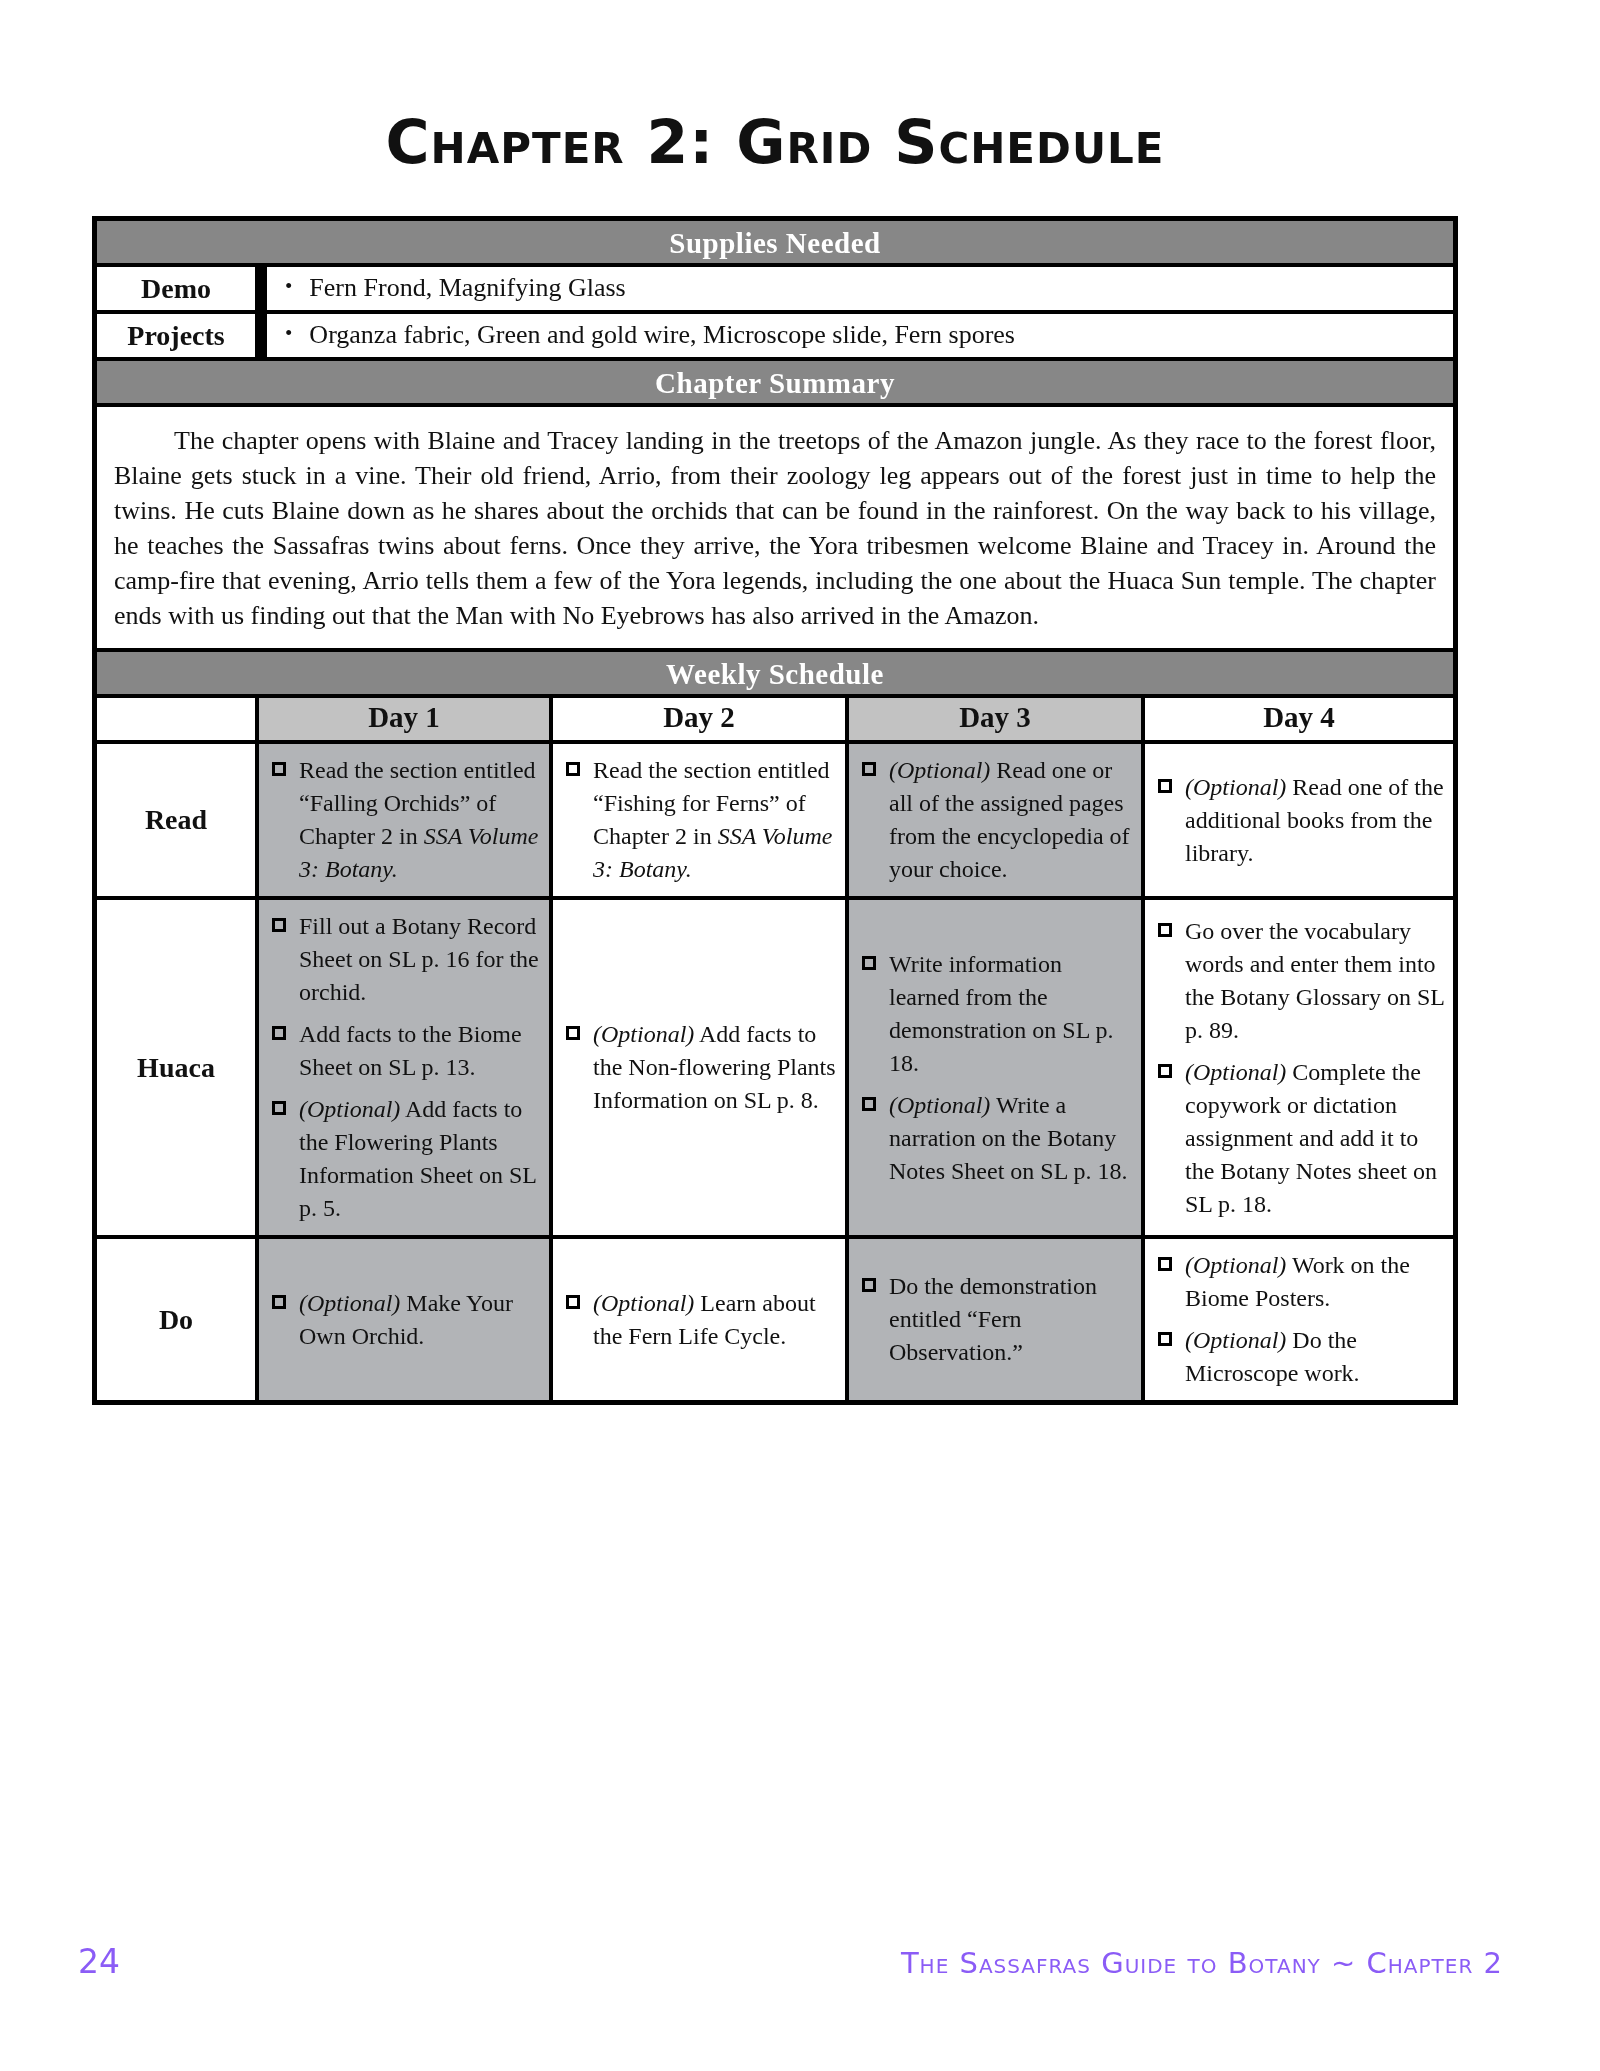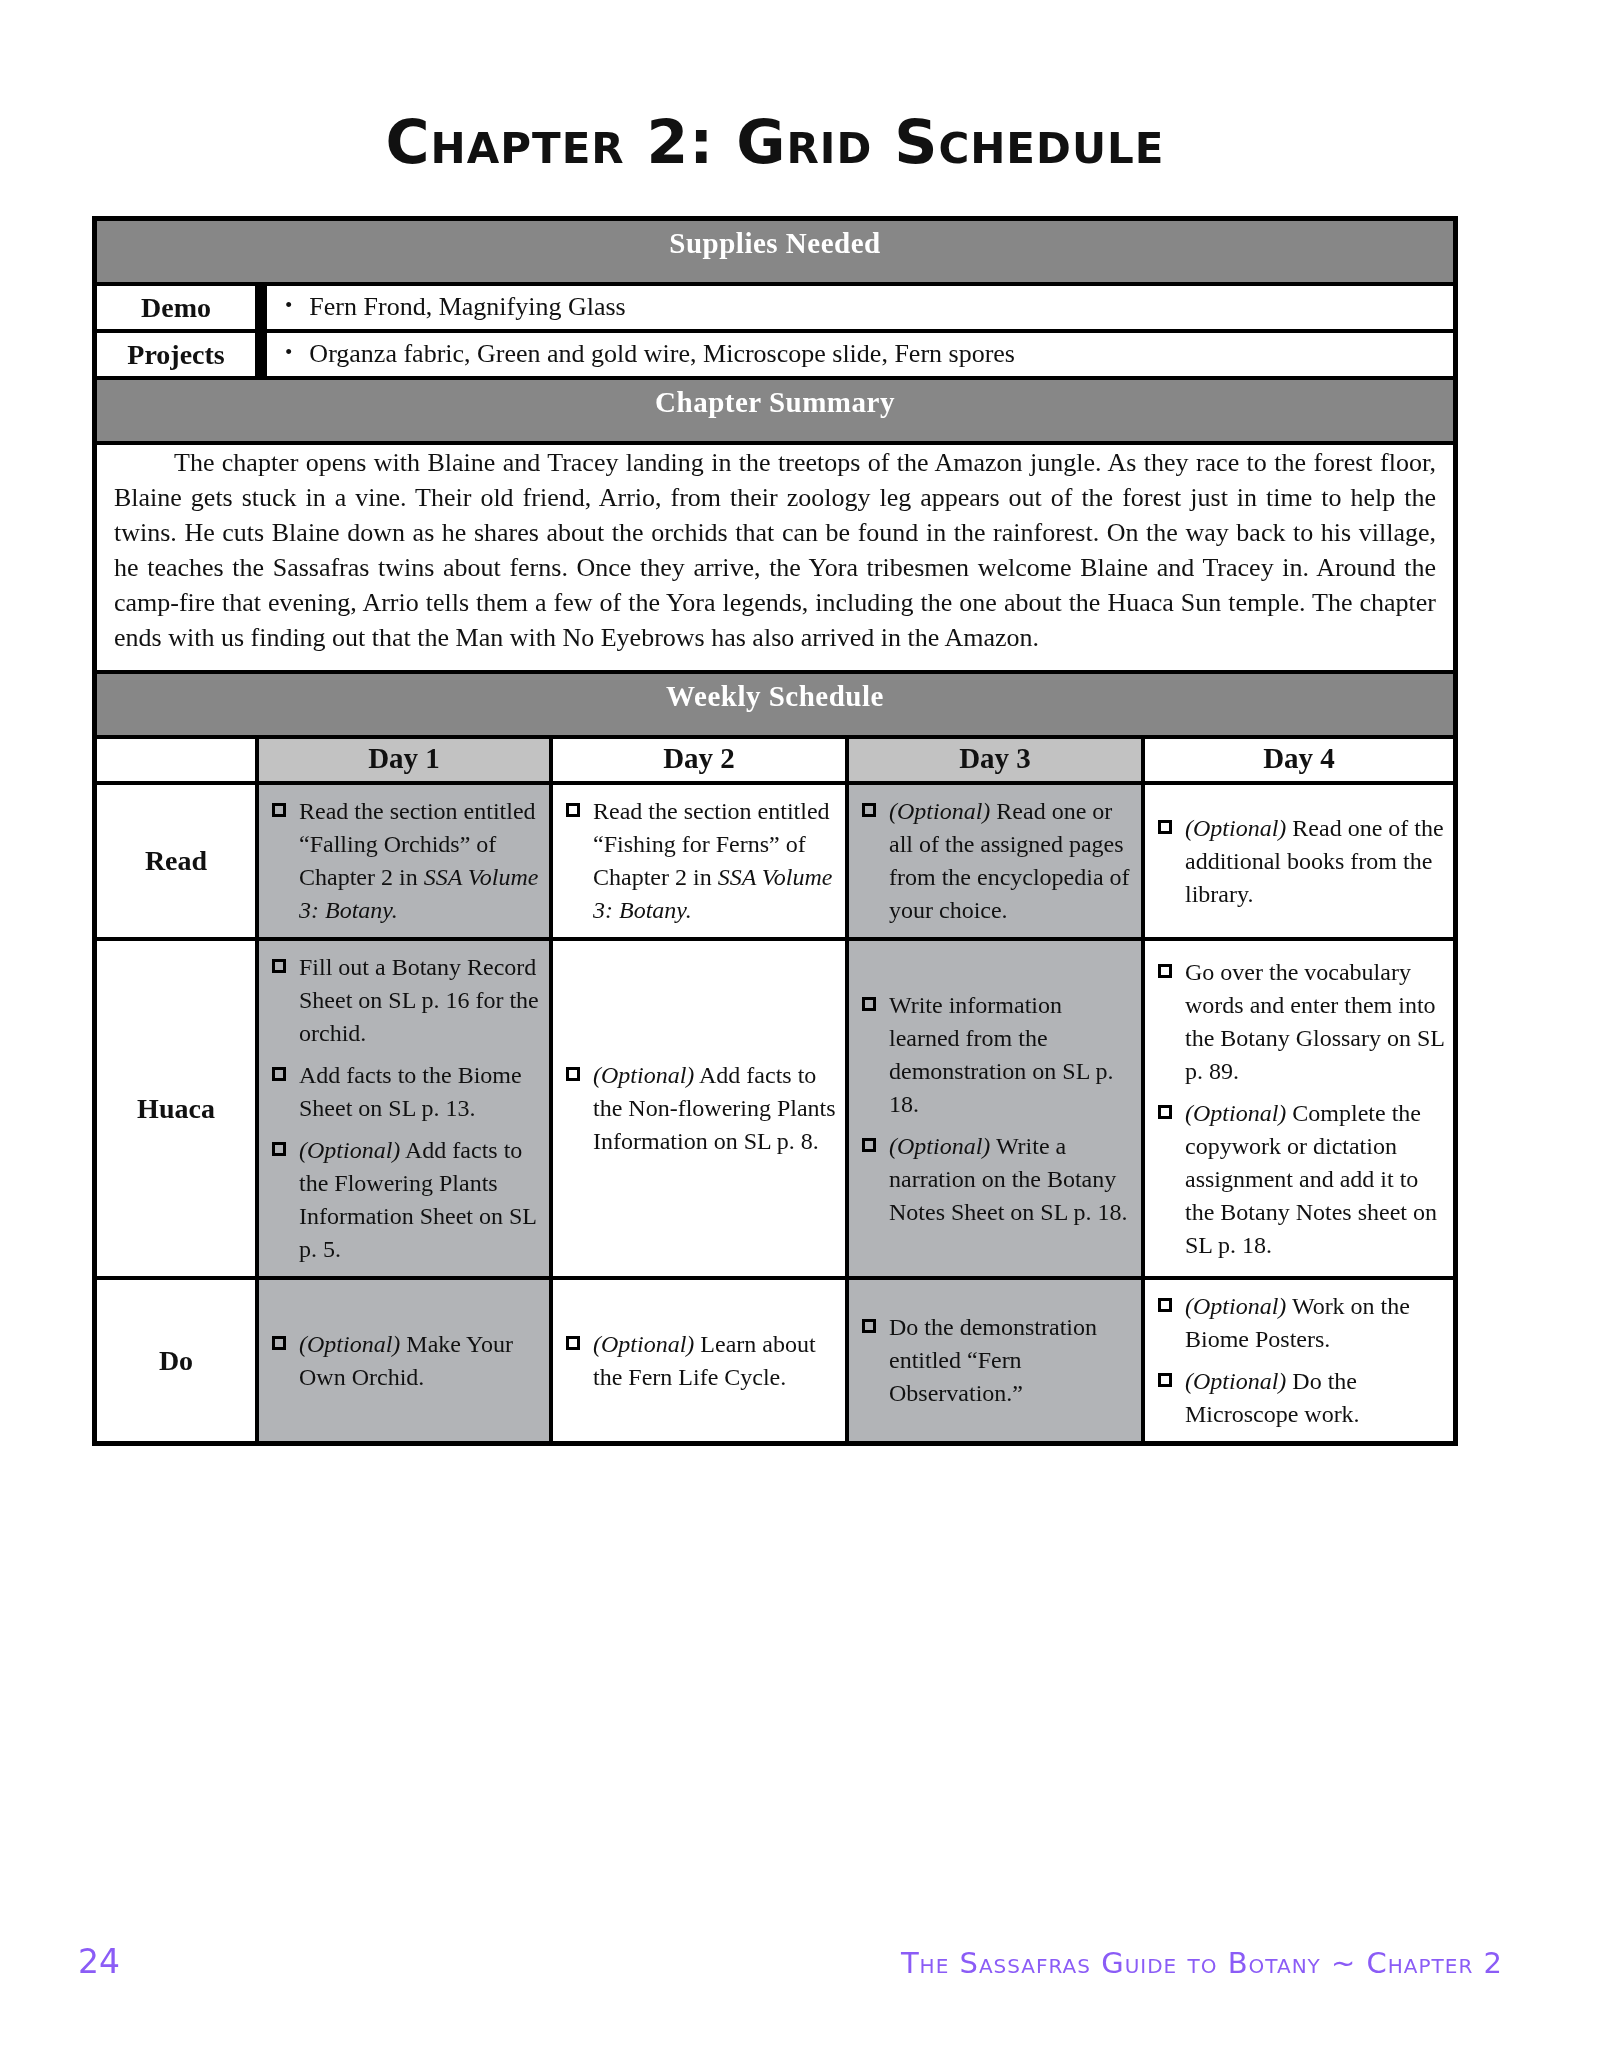--- a/index.html
+++ b/index.html
@@ -33,21 +33,21 @@
     gap: 4px;
   }
   .contents { display: contents; }
   .bar {
     background: var(--bar-gray, #878787);
     color: #fff;
     text-align: center;
     font-weight: bold;
     font-size: 29px;
     letter-spacing: 0.5px;
-    padding: 6px 0 22px;
+    padding: 6px 0 3px;
   }
   .srow {
     display: grid;
     grid-template-columns: 158px 1fr;
     gap: 12px;
     background: #000;
   }
   .day-header-row, .wrow {
     display: grid;
     grid-template-columns: 158px 290px 292px 292px 1fr;
@@ -64,21 +64,21 @@
     font-size: 26px;
     padding: 6px 10px 7px 18px;
   }
   .bullet { font-size: 21px; margin-right: 17px; position: relative; top: -2px; }
   .summary {
     background: #fff;
     font-size: 26px;
     line-height: 35px;
     text-align: justify;
     text-indent: 60px;
-    padding: 0 17px 15px 17px;
+    padding: 16px 17px 15px 17px;
   }
   .day-header-cell {
     text-align: center;
     font-weight: bold;
     font-size: 29px;
     padding: 3px 0 6px;
   }
   .shaded-light { background: var(--day-header-gray, #c2c2c2); }
   .day-cell {
     display: flex; flex-direction: column; justify-content: center;

